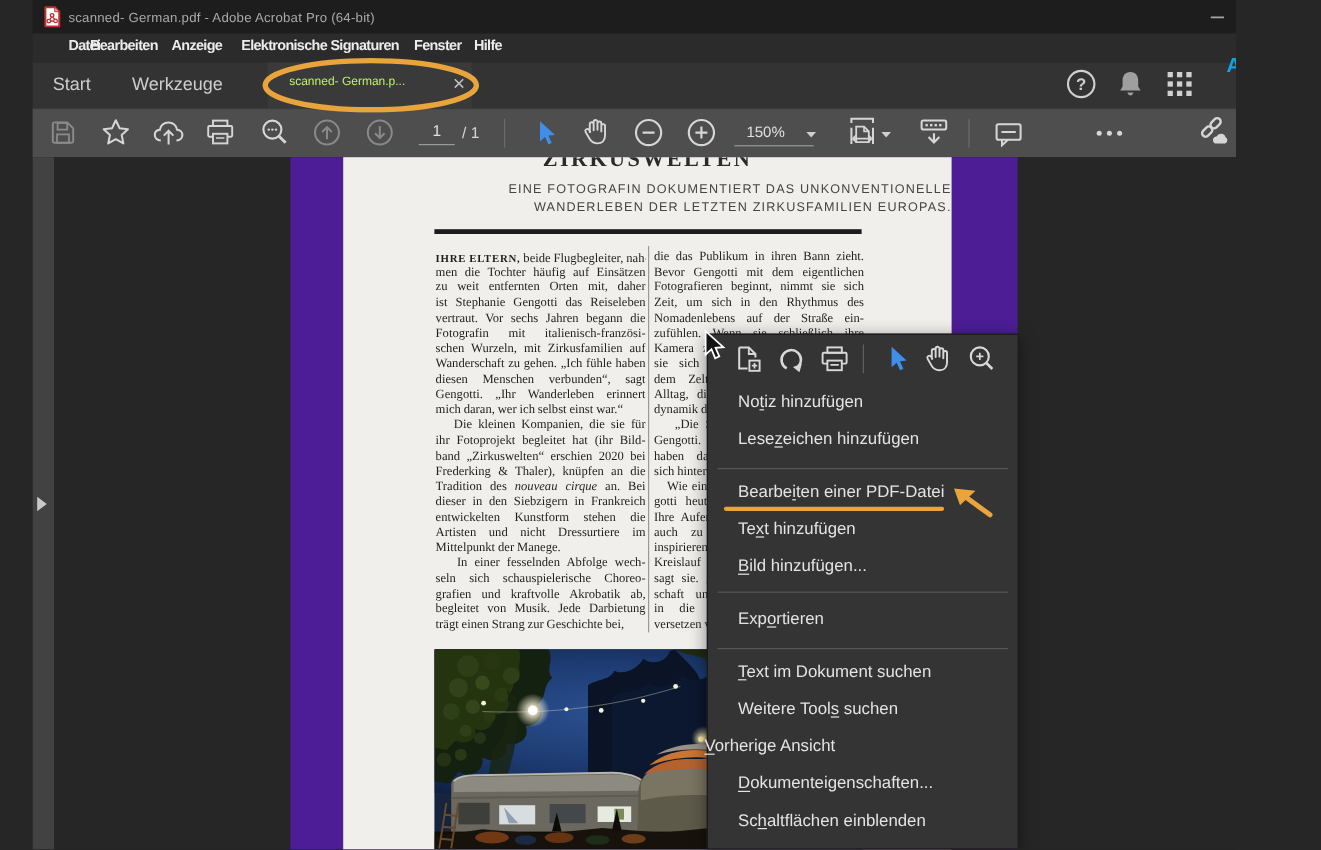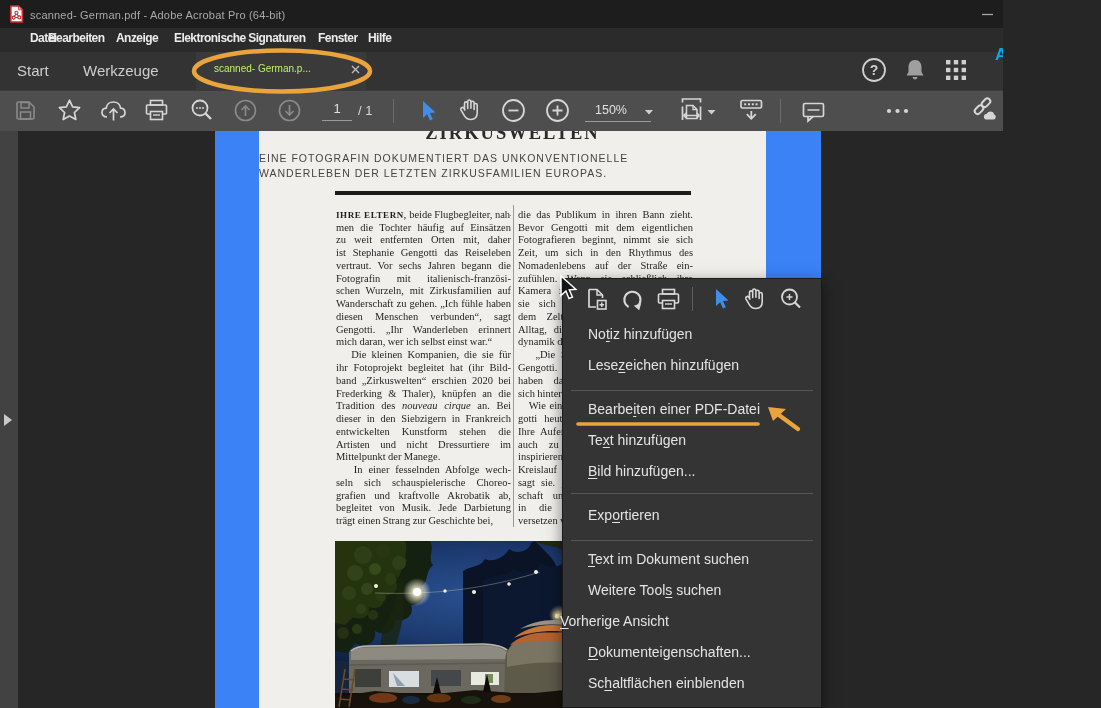--- a/index.html
+++ b/index.html
@@ -1,18 +1,18 @@
 <!DOCTYPE html>
 <html><head>
 <meta charset="utf-8">
 <style>
   * { margin:0; padding:0; box-sizing:border-box; }
   html,body { width:1101px; height:708px; overflow:hidden; background:#262626;
     font-family:"Liberation Sans", sans-serif; }
-  #win { position:relative; width:1003px; height:708px; overflow:hidden; }
+  #win { position:relative; width:1003px; height:708px; overflow:hidden;margin-left:27px; }
   .abs { position:absolute; }
 
   
   #titlebar { left:0; top:0; width:1101px; height:28px; background:#1d1d1d; }
   #titletxt { left:30px; top:9px; font-size:11px; color:#a9a9a9; letter-spacing:0.2px;}
   #menubar { left:0; top:28px; width:1101px; height:24px; background:#2b2b2b; }
   .mitem { position:absolute; top:31px; font-size:12px; color:#ececec; font-weight:700; letter-spacing:-0.55px; }
   #tabbar { left:0; top:52px; width:1101px; height:38px; background:#333333; }
   .tabtxt { position:absolute; top:62px; font-size:15px; color:#cecece; }
   #activetab { position:absolute; left:196px; top:52px; width:170px; height:38px; background:#3a3a3a; }
@@ -20,25 +20,25 @@
 
   
   #docarea { left:0; top:131px; width:1101px; height:577px; background:#262626; }
   #leftstrip { left:0; top:131px; width:18px; height:577px; background:#424242; }
   #scrolltrack { left:1019px; top:131px; width:15px; height:577px; background:#1e1e1e; }
   #scrollthumb { left:1020px; top:132px; width:13px; height:12px; background:#8f8f8f; }
   #gapstrip { left:1034px; top:131px; width:19px; height:577px; background:#2d2d2d; }
   #sidebar { left:1053px; top:131px; width:48px; height:577px; background:#3a3a3a; }
 
   
-  #page { left:215px; top:131px; width:606px; height:577px; background:#3b82f6; }
+  #page { left:215px; top:131px; width:606px; height:577px; background:#4c1d95; }
   #scan { position:absolute; left:44px; top:0; width:507px; height:577px; background:#f1efec; overflow:hidden; }
   #headline { position:absolute; left:0; top:-7px; width:507px; text-align:center;
      font-family:"Liberation Serif", serif; font-weight:700; font-size:18.5px; line-height:18.5px; letter-spacing:2px; color:#2b2b2b; }
-  .subt { position:absolute; width:507px; text-align:left; font-family:"Liberation Sans", sans-serif;
+  .subt { position:absolute; width:507px; text-align:right; font-family:"Liberation Sans", sans-serif;
      font-size:10.5px; line-height:10px; letter-spacing:1.0px; color:#454545; font-weight:400;}
   #rule { position:absolute; left:76px; top:60px; width:356px; height:4.4px; background:#1c1c1c; }
   .col { position:absolute; top:77.8px; width:175px; font-family:"Liberation Serif", serif;
      font-size:10.5px; color:#1f1f1f; }
   .ln { height:12.77px; line-height:12.77px; text-align:justify; text-align-last:justify; white-space:nowrap; overflow:hidden; word-spacing:-0.2px;}
   .ln.end { text-align-last:left; }
   #colL { left:77px; }
   #colR { left:259px; }
   #coldiv { position:absolute; left:254px; top:74px; width:1px; height:322px; background:#999; }
   #photo { position:absolute; left:76px; top:410px; width:357px; height:167px; background:#16243d; overflow:hidden;}

